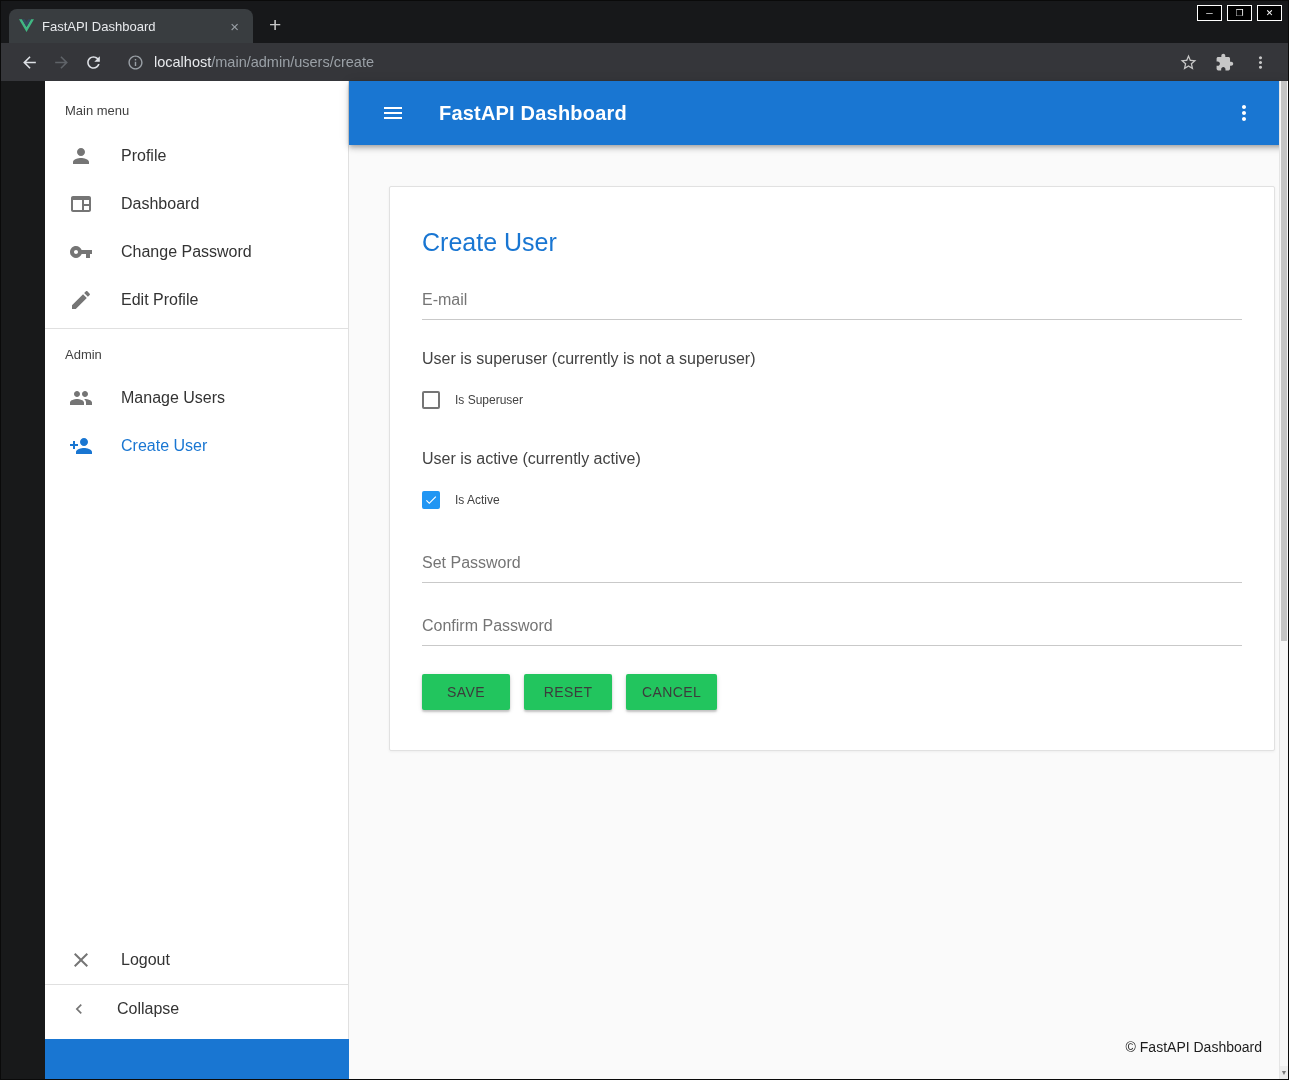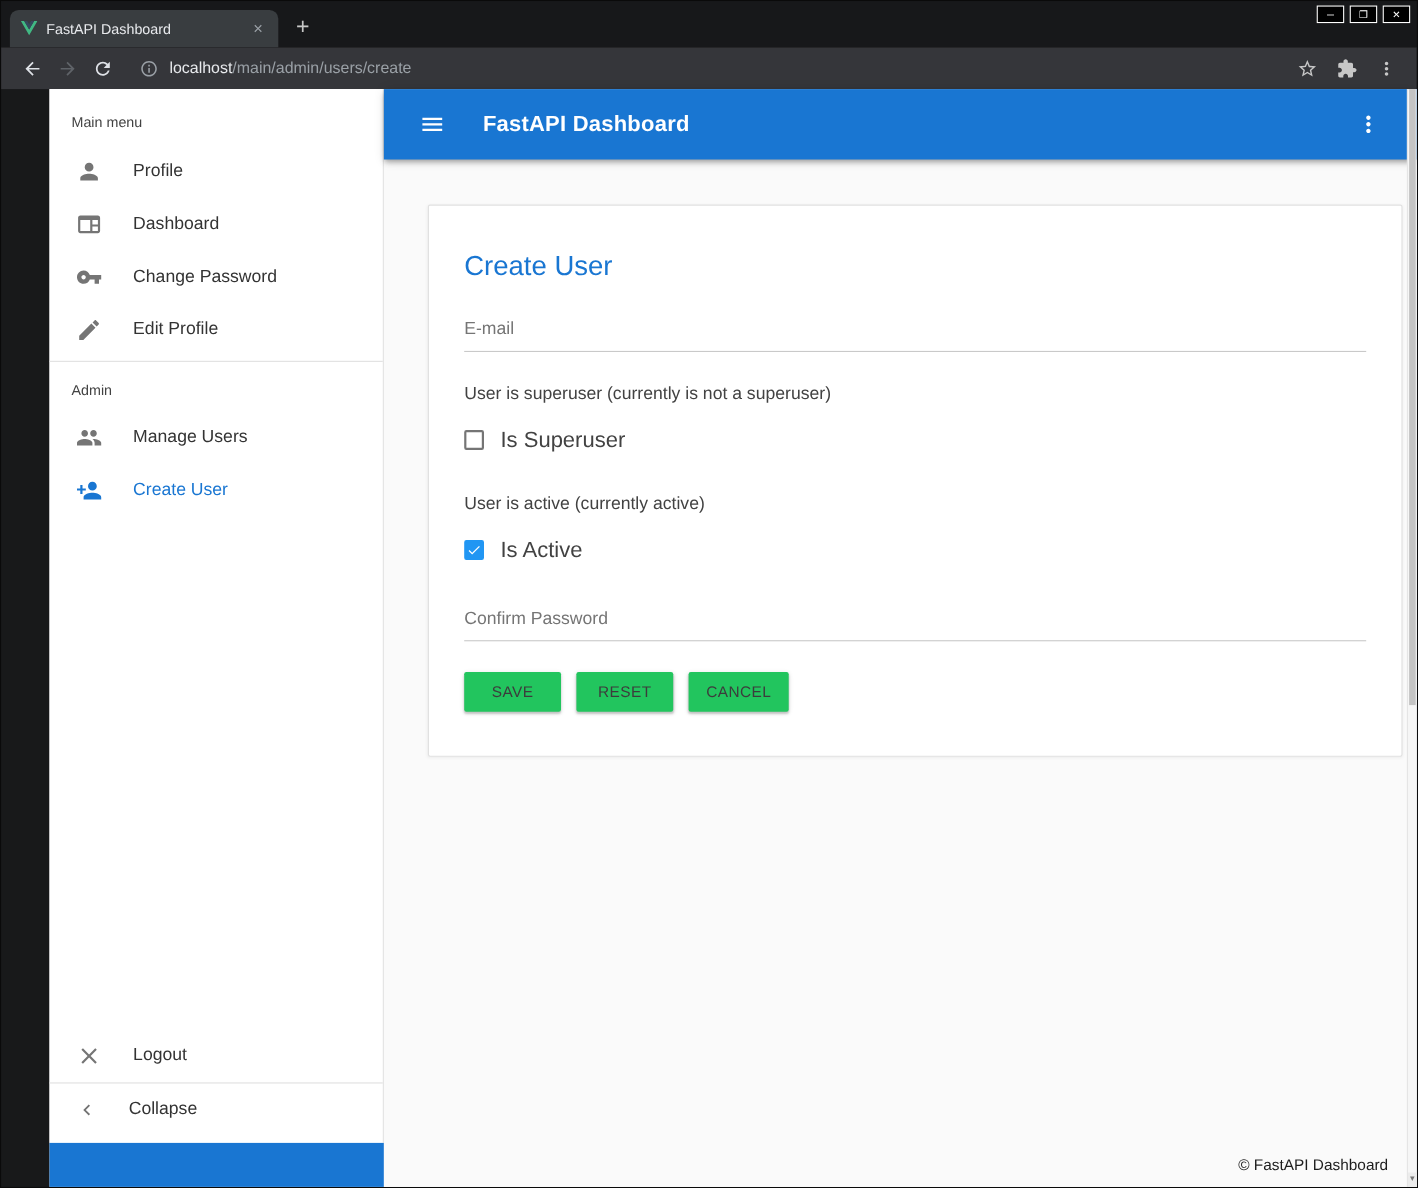--- a/index.html
+++ b/index.html
@@ -66,28 +66,28 @@
   .tfield { display:block; width:100%; border:0; border-bottom:1px solid #c9c9c9; background:transparent;
             font-size:16px; color:#212121; padding:8px 0 10px; margin-top:26px; outline:none;
             font-family:"Liberation Sans", sans-serif; }
   .tfield::placeholder { color:#757575; opacity:1; }
   .hint { font-size:16px; color:#424242; margin:30px 0 12px; }
   .check-row { display:flex; align-items:center; gap:15px; height:40px; cursor:pointer; }
   .cbox { width:18px; height:18px; border:2px solid #757575; border-radius:2px;
           display:flex; align-items:center; justify-content:center; }
   .cbox.checked { background:#2196f3; border-color:#2196f3; }
   .cbox svg { width:14px; height:14px; fill:#fff; }
-  .check-label { font-size:20px; color:#424242; }
+  .check-label { font-size:12px; color:#424242; }
   .btn-row { display:flex; gap:14px; margin-top:28px; }
   .btn { min-width:88px; height:36px; background:#22c55e; border:0; border-radius:2px; padding:0 16px;
          font-size:14px; font-weight:normal; color:#3c3c3c; letter-spacing:.4px; cursor:pointer;
          font-family:"Liberation Sans", sans-serif;
          box-shadow:0 2px 2px 0 rgba(0,0,0,.18), 0 1px 5px 0 rgba(0,0,0,.12); }
 
-  .footer-right { flex:0 0 40px; background:#fafafa; display:flex; align-items:center;
+  .footer-right { flex:0 0 40px; background:#fafafa; display:flex; 
                   justify-content:flex-end; padding-right:26px; font-size:14px; color:#1d1d1d; }
 
   
   .scrollbar { position:absolute; top:0; right:0; bottom:0; width:9px; background:#f6f6f6;
                border-left:1px solid #e5e5e5; z-index:5; }
   .scroll-thumb { position:absolute; top:0; left:1px; right:1px; height:560px; background:#c4c4c4; cursor:pointer; }
   .scroll-arrow { position:absolute; bottom:0; left:0; right:0; height:13px; background:#ececec;
                   color:#777; font-size:7px; line-height:13px; text-align:center; cursor:pointer; }
 </style>
 </head>
@@ -252,20 +252,21 @@
           <p class="hint">User is active (currently active)</p>
           <div class="check-row">
             <span class="cbox checked">
               <svg viewBox="0 0 24 24">
                   <path d="M9 16.17L4.83 12l-1.42 1.41L9 19 21 7l-1.41-1.41z"></path>
                 </svg>
             </span>
             <span class="check-label">Is Active</span>
           </div>
 
+          <input class="tfield" type="password" placeholder="Set Password" style="">
           <input class="tfield" type="password" placeholder="Confirm Password" style="">
 
           <div class="btn-row">
             <button class="btn">SAVE</button>
             <button class="btn">RESET</button>
             <button class="btn">CANCEL</button>
           </div>
         </section>
       </main>
 

